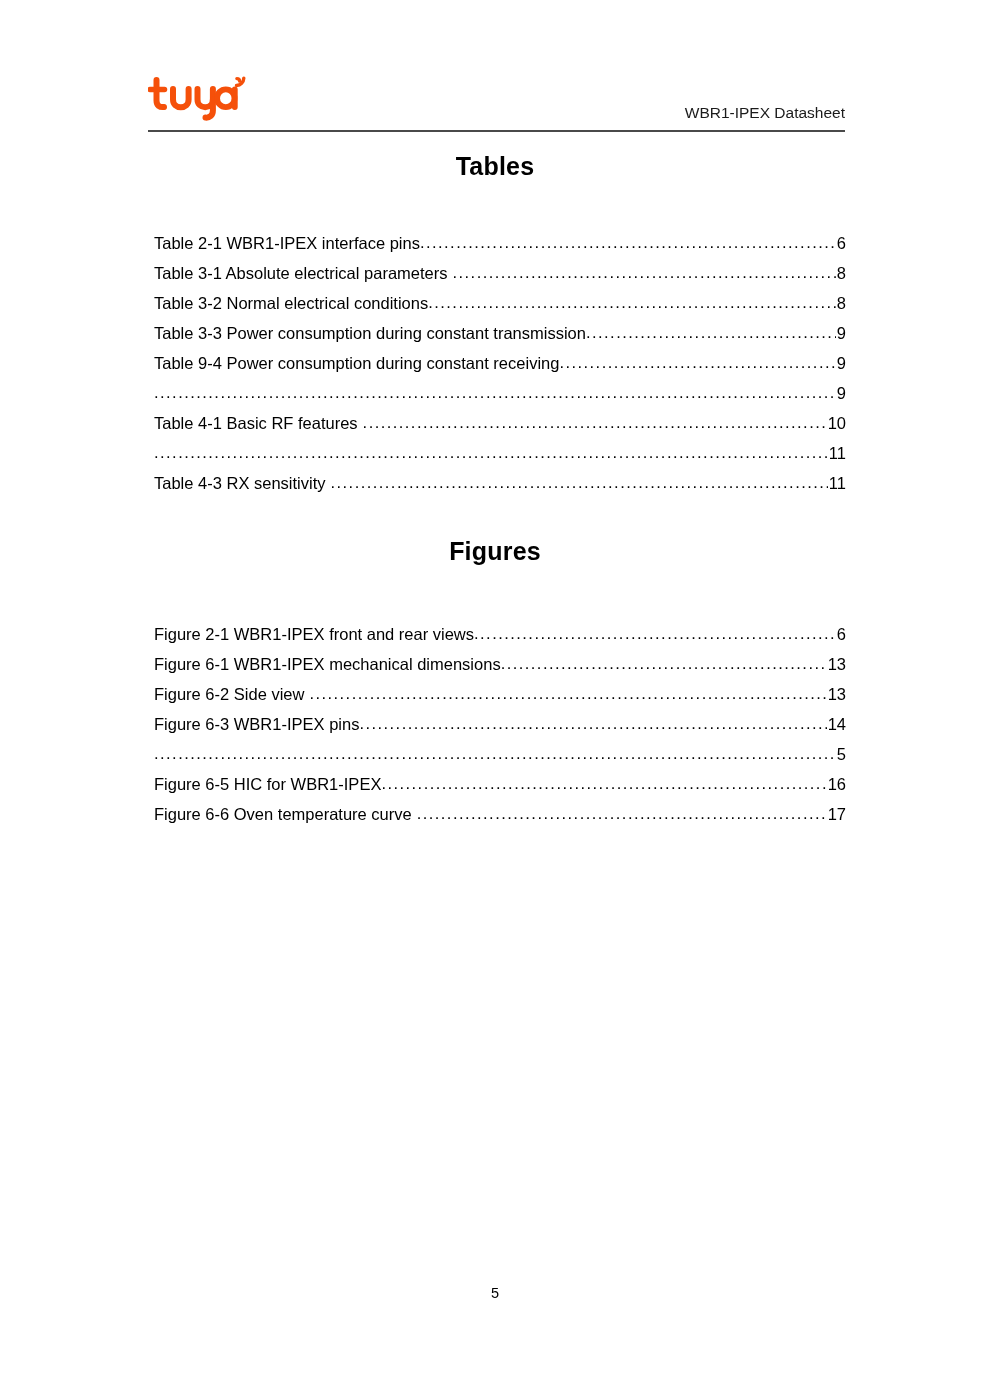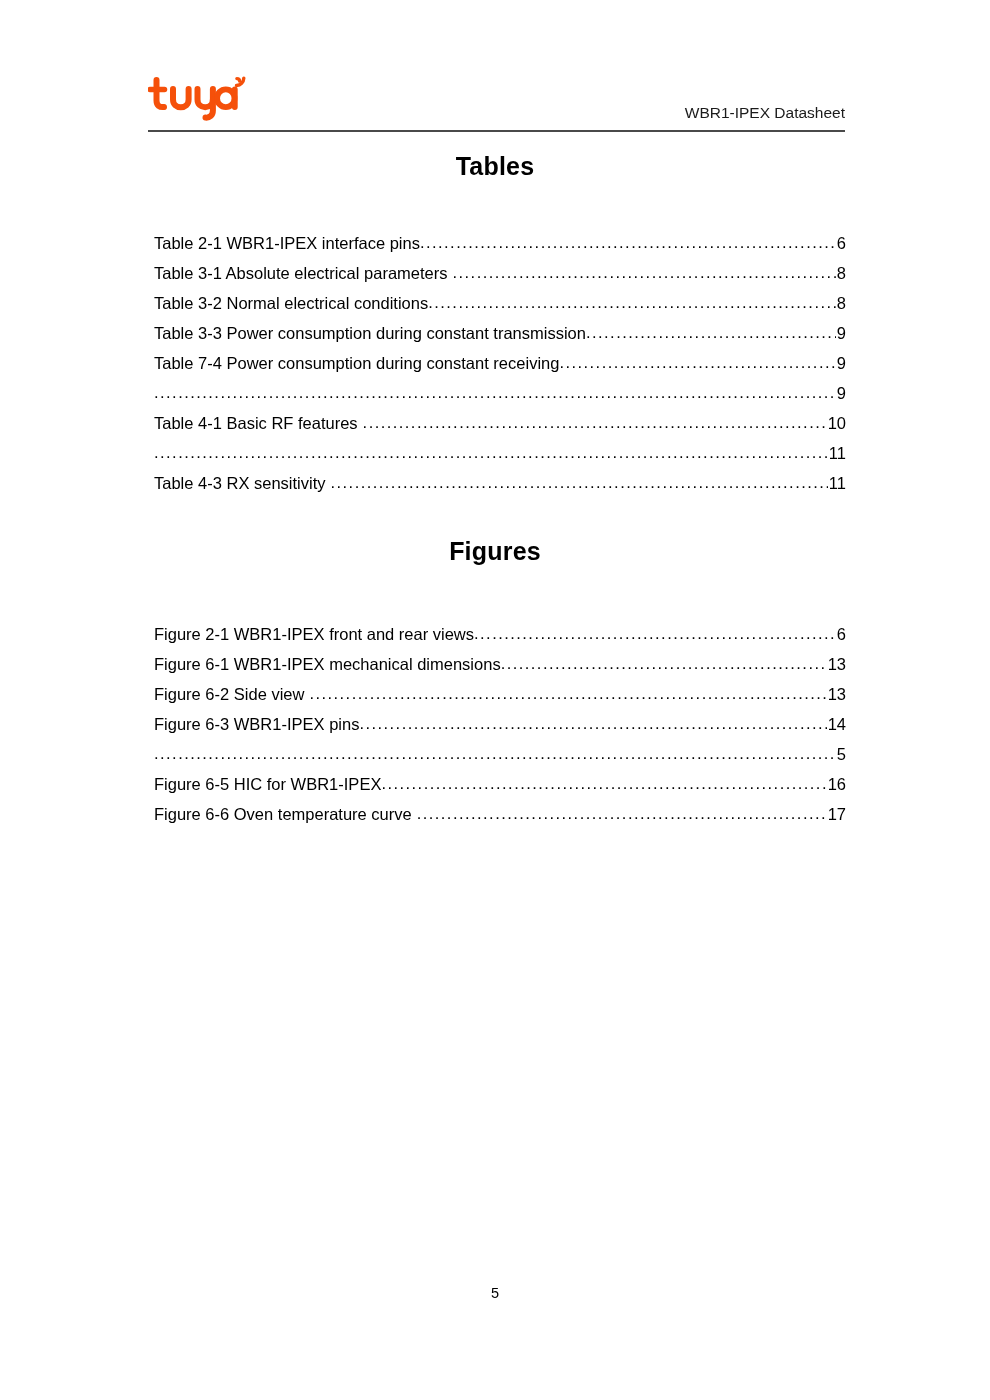--- a/index.html
+++ b/index.html
@@ -184,21 +184,21 @@
       <span class="toc-page">8</span>
     </div>
 
     <div class="toc-entry">
       <span class="toc-label">Table 3-3 Power consumption during constant transmission</span>
       <span class="toc-leader"></span>
       <span class="toc-page">9</span>
     </div>
 
     <div class="toc-entry">
-      <span class="toc-label">Table 7-4 Power consumption during constant receiving</span>
+      <span class="toc-label">Table 9-4 Power consumption during constant receiving</span>
       <span class="toc-leader"></span>
       <span class="toc-page">9</span>
     </div>
 
     <div class="toc-entry gap">
       <span class="toc-leader"></span>
       <span class="toc-page">9</span>
     </div>
 
     <div class="toc-entry gap">

